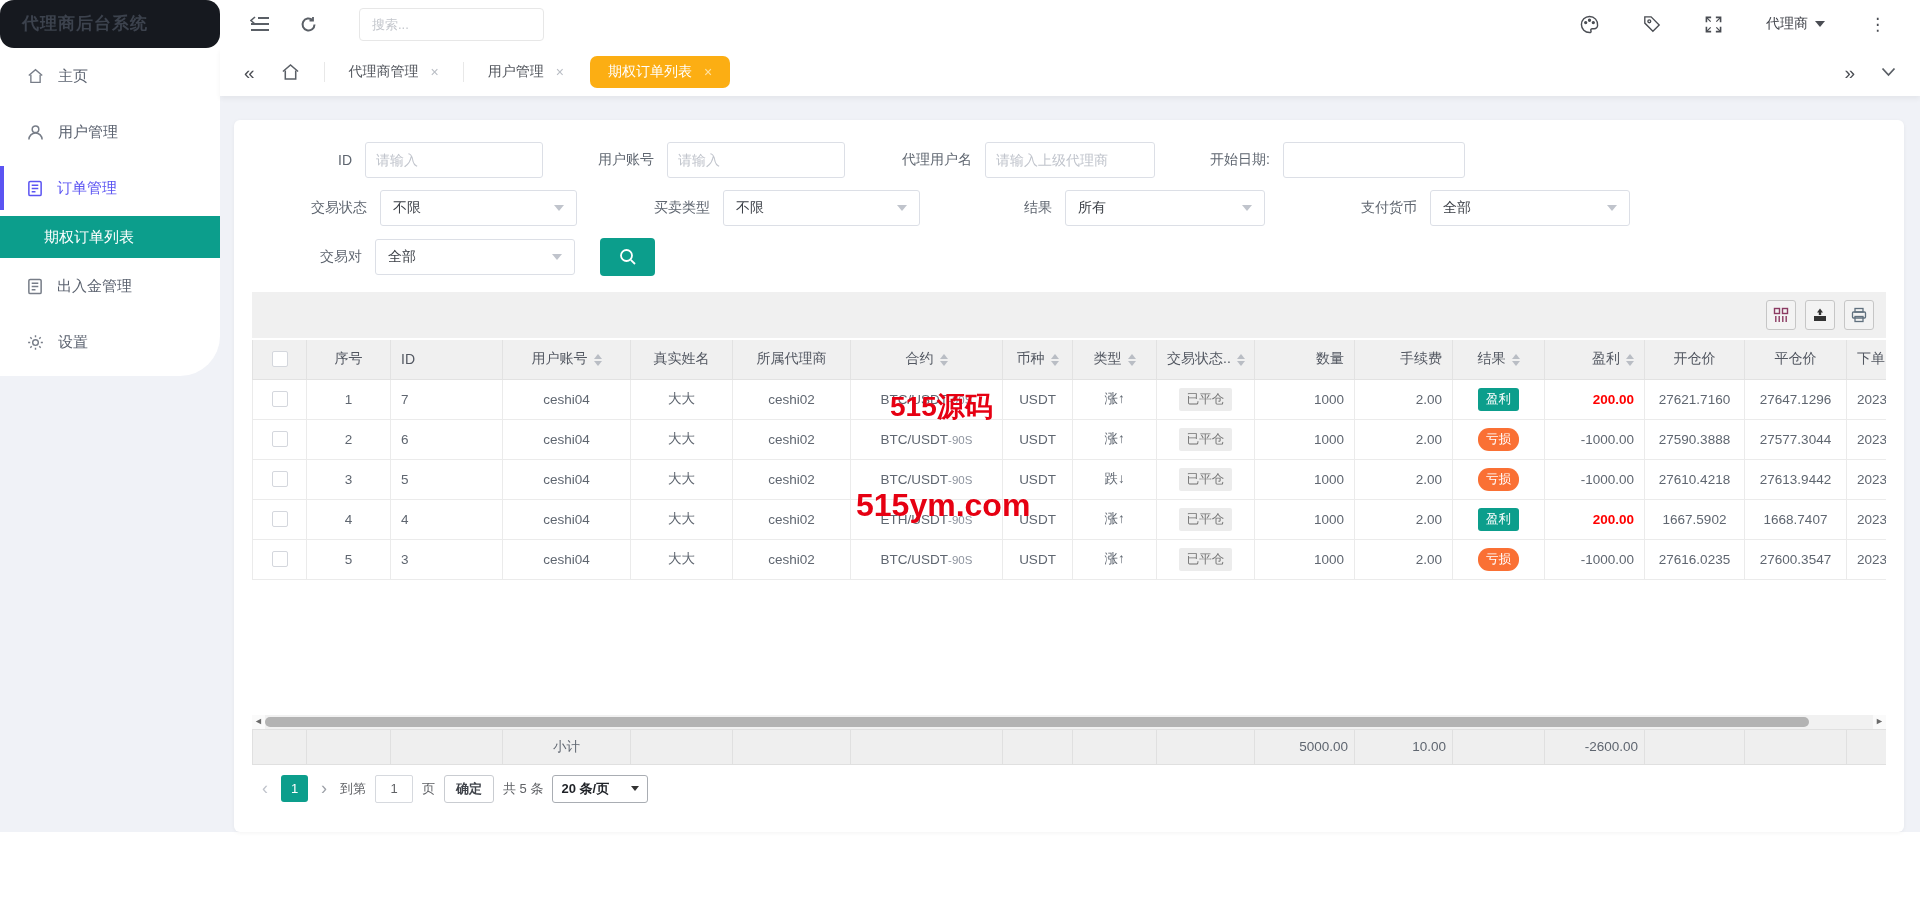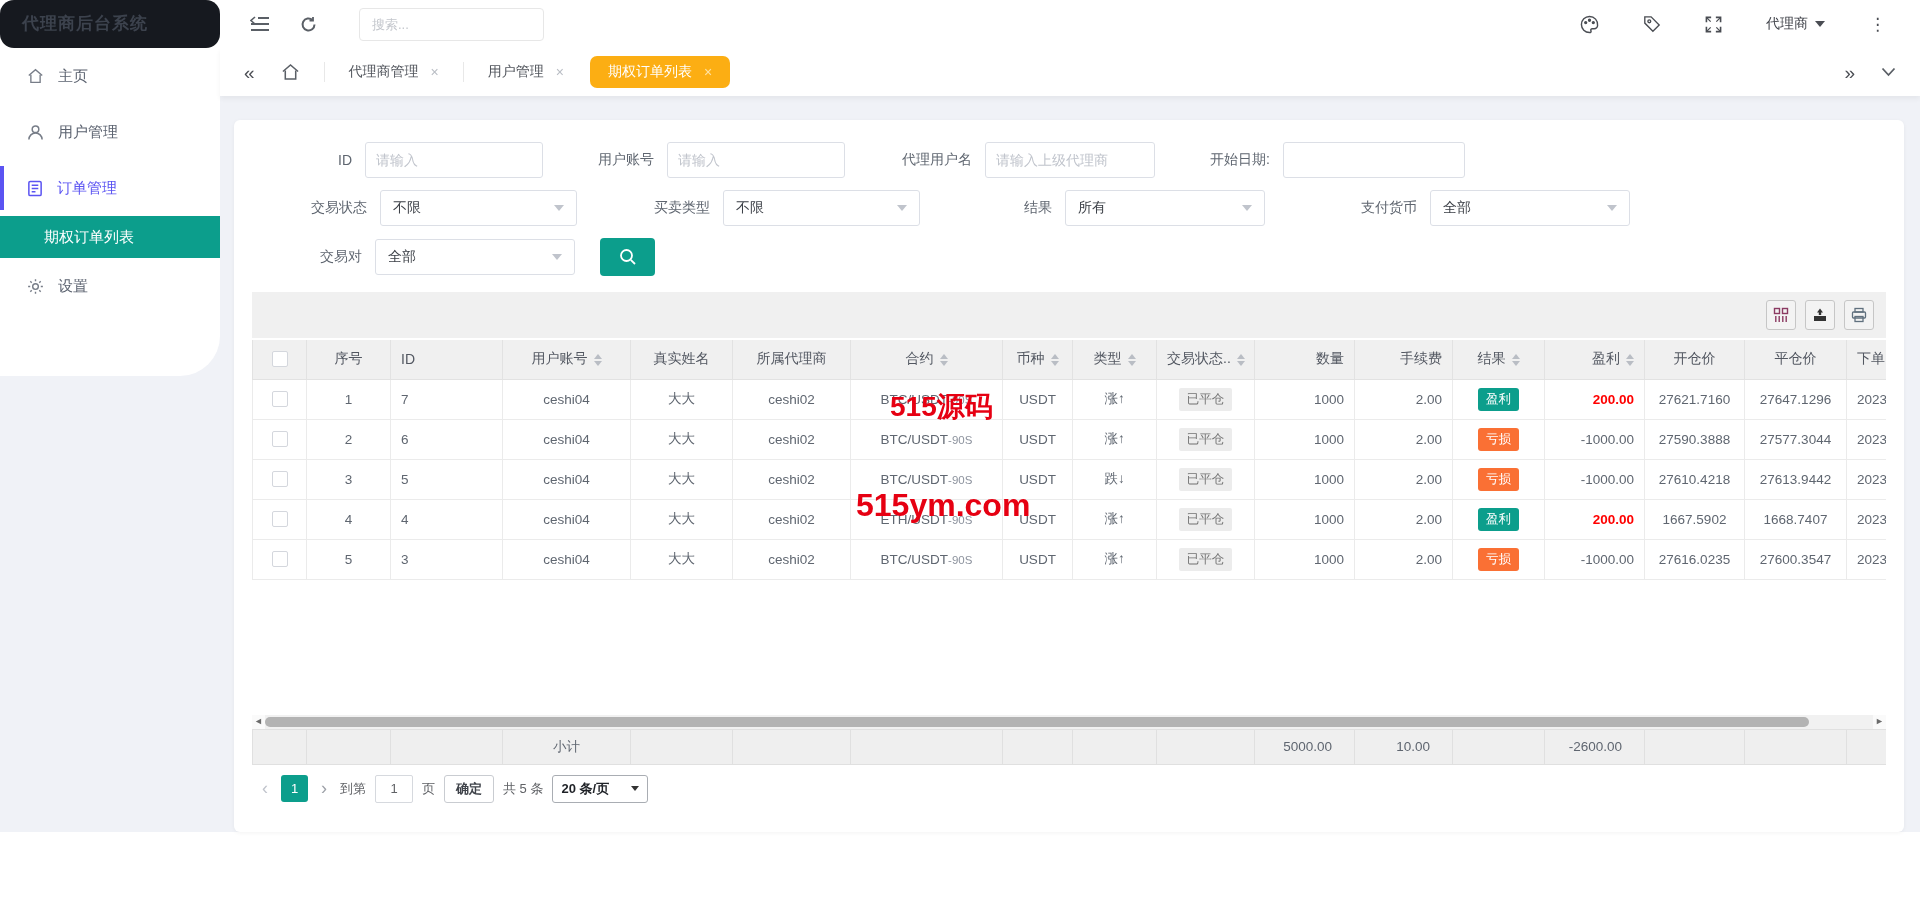--- a/index.html
+++ b/index.html
@@ -54,32 +54,32 @@
 
   
   .tsec { margin-top:16px; }
   .toolbar { height:46px; background:#f0f0f0; display:flex; align-items:center; justify-content:flex-end; gap:9px; padding-right:12px; }
   .tool-btn { width:30px; height:30px; border:1px solid #c6c6c6; border-radius:3px; background:#f3f3f3; display:flex; align-items:center; justify-content:center; cursor:pointer; }
   .twrap { width:1634px; overflow:hidden; }
   table { border-collapse:collapse; table-layout:fixed; }
   #orders-table, #sum-table { width:1764px; }
   #orders-table th { background:#f0f0f0; height:40px; font-weight:normal; color:#525761; border:1px solid #e2e2e2; border-top:2px solid #fff; padding:0 10px; font-size:14px; white-space:nowrap; overflow:hidden; }
   #orders-table td { height:40px; border:1px solid #ebebeb; background:#fff; padding:0 10px; font-size:13.5px; color:#5f6670; white-space:nowrap; overflow:hidden; }
-  #sum-table td { height:35px; border:1px solid #e0e0e0; background:#efefef; padding:0 22px; font-size:13.5px; color:#5f6670; white-space:nowrap; }
+  #sum-table td { height:35px; border:1px solid #e0e0e0; background:#efefef; padding:0 6px; font-size:13.5px; color:#5f6670; white-space:nowrap; }
   .al-c { text-align:center; } .al-l { text-align:left; } .al-r { text-align:right; }
   .chk { width:16px; height:16px; border:1px solid #d4d7dd; border-radius:2px; background:#fff; margin:0 auto; cursor:pointer; }
   .sort { display:inline-flex; flex-direction:column; vertical-align:middle; margin-left:6px; gap:2px; }
   .sort i { display:block; width:0; height:0; border-left:4px solid transparent; border-right:4px solid transparent; }
   .sort .up { border-bottom:5px solid #b9bdc4; }
   .sort .dn { border-top:5px solid #b9bdc4; }
   .csuf { font-size:11.5px; color:#8d939e;text-align:center; }
   .badge-flat { display:inline-block; background:#ececec; color:#737373; font-size:12.5px; padding:3px 8px; border-radius:2px; }
   .badge { display:inline-block; color:#fff; font-size:12.5px; padding:3px 8px; border-radius:3px; }
   .b-win { background:var(--accent-teal,#0c9e8c); }
-  .b-loss { background:var(--loss-orange,#fa7034); }
+  .b-loss { background:var(--loss-orange,#fa7034);border-radius:11px; }
   .p-hot { color:var(--profit-red,#f00); font-weight:bold; }
   .tempty { height:135px; background:#fff; }
   .hscroll { height:14px; display:flex; align-items:center; background:#fafafa; }
   .sarr { flex:none; font-size:9px; color:#6b6b6b; line-height:1; padding:0 2px; cursor:pointer; }
   .strack { flex:1; height:14px; background:#f1f1f1; position:relative; }
   .sthumb { position:absolute; left:0; top:2px; height:10px; width:96%; background:#b3b3b3; border-radius:5px; cursor:grab; }
 
   
   .pager { height:48px; display:flex; align-items:center; gap:9px; padding-left:6px; font-size:13px; color:#606266; }
   .pg-prev { color:#c0c4cc; font-size:18px; padding:0 4px; cursor:default; }
@@ -196,20 +196,27 @@
       <svg width="16" height="17" viewBox="0 0 16 18" fill="none" stroke="#5b54f2" stroke-width="1.6">
           <rect x="1.5" y="1.5" width="13" height="15" rx="1.5"></rect>
           <path d="M4.5 5.5 h7 M4.5 9 h7 M4.5 12.5 h4"></path>
         </svg>
       <span>订单管理</span>
     </div>
     <div class="submenu">
       <span>期权订单列表</span>
     </div>
     <div class="mi">
+      <svg width="16" height="17" viewBox="0 0 16 18" fill="none" stroke="#777d88" stroke-width="1.6">
+          <rect x="1.5" y="1.5" width="13" height="15" rx="1.5"></rect>
+          <path d="M4.5 5.5 h7 M4.5 9 h7 M4.5 12.5 h4"></path>
+        </svg>
+      <span>出入金管理</span>
+    </div>
+    <div class="mi">
       <svg width="17" height="17" viewBox="0 0 18 18" fill="none" stroke="#777d88" stroke-width="1.5">
           <circle cx="9" cy="9" r="3"></circle>
           <path d="M9 1.2 V3.4 M9 14.6 V16.8 M1.2 9 H3.4 M14.6 9 H16.8 M3.5 3.5 L5 5 M13 13 L14.5 14.5 M14.5 3.5 L13 5 M5 13 L3.5 14.5"></path>
         </svg>
       <span>设置</span>
     </div>
   </div>
 
   <div class="card">
 

